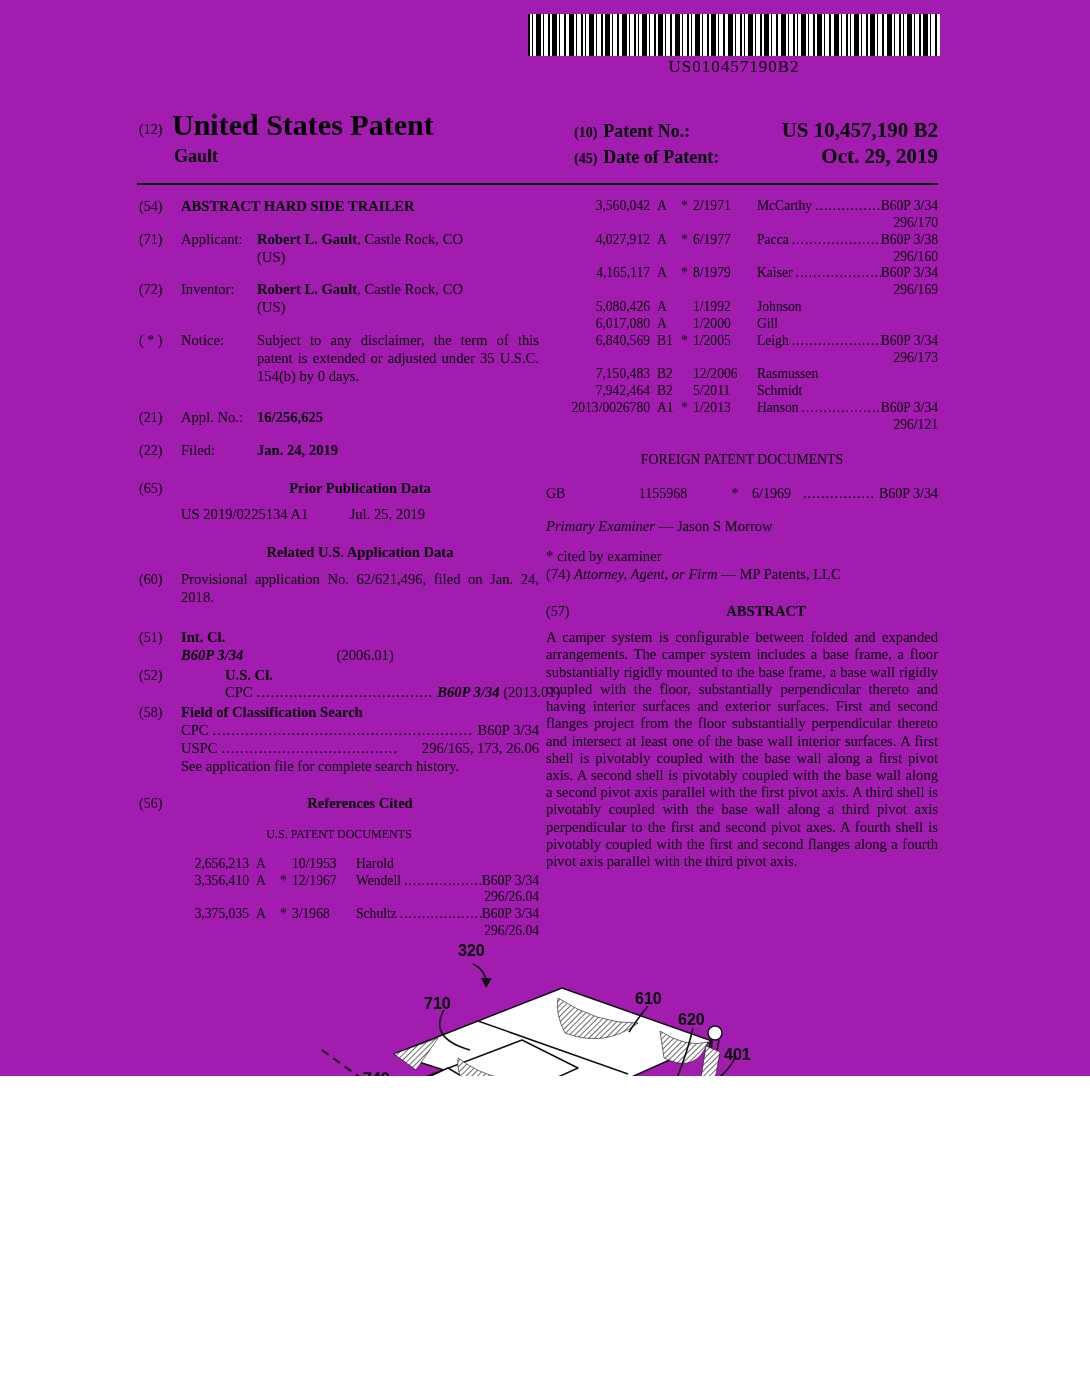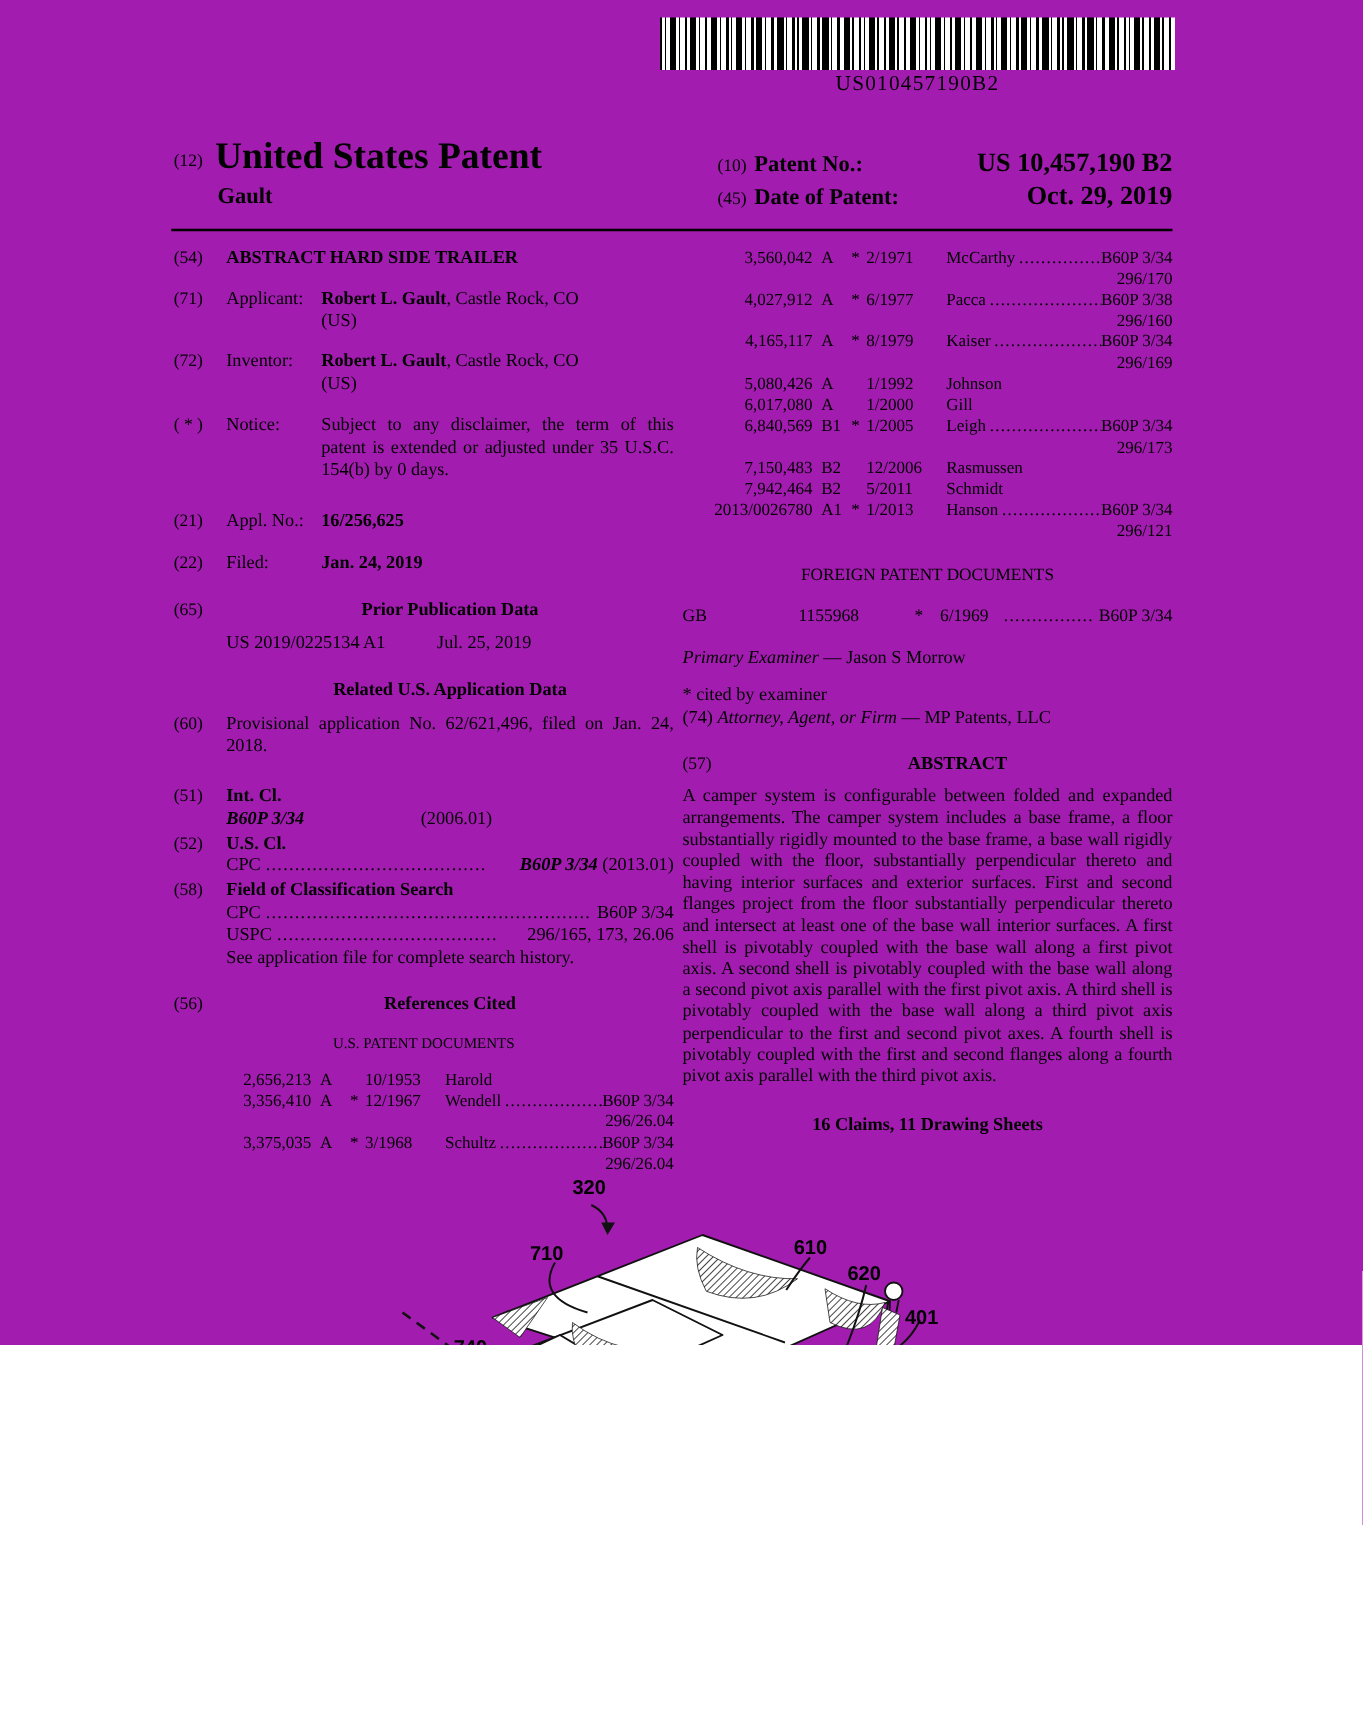--- a/index.html
+++ b/index.html
@@ -17,21 +17,21 @@
   #barcode-text{position:absolute;left:528px;top:57px;width:412px;text-align:center;
     font-size:17px;letter-spacing:1px;}
   
   .tagnum{font-size:14px;}
   #h12{position:absolute;left:139px;top:122px;}
   #h-title{position:absolute;left:172px;top:108px;font-size:30px;font-weight:bold;}
   #h-inventor{position:absolute;left:174px;top:146px;font-size:18px;font-weight:bold;}
   #h10{position:absolute;left:574px;top:118px;width:364px;}
   #h45{position:absolute;left:574px;top:144px;width:364px;}
   .hline{display:flex;align-items:baseline;font-size:18px;font-weight:bold;}
-  .hline .tagnum{font-weight:normal;margin-right:6px;}
+  .hline .tagnum{font-weight:bold;margin-right:6px;}
   .hline .hval{margin-left:auto;font-size:21px;}
   #rule{position:absolute;left:137px;top:183px;width:801px;height:2px;background:#000;}
   
   #leftcol{position:absolute;left:139px;top:198px;width:400px;font-size:14.6px;line-height:1.22;}
   #rightcol{position:absolute;left:546px;top:198px;width:392px;font-size:14.6px;line-height:1.22;}
   .sect{display:grid;grid-template-columns:42px 1fr;margin-bottom:15px;}
   .sect .tag{font-size:14px;}
   .b{font-weight:bold;}
   .i{font-style:italic;}
   .bi{font-weight:bold;font-style:italic;}
@@ -151,21 +151,21 @@
     <div class="sect" style="margin-bottom:2px;">
       <span class="tag">(51)</span>
       <span>
         <span class="b">Int. Cl.</span><br>
         <span class="bi">B60P 3/34</span>
         <span style="display:inline-block;width:86px;"></span>
         <span>(2006.01)</span>
       </span>
     </div>
 
-    <div class="sect" style="margin-bottom:2px;">
+    <div class="sect" style="margin-bottom:2px;gap:44px;">
       <span class="tag">(52)</span>
       <span>
         <span class="b">U.S. Cl.</span>
         <span class="clsline">
           <span>CPC</span>
           <span class="cl-leader">......................................</span>
           <span class="bi">B60P 3/34</span>&nbsp;<span>(2013.01)</span>
         </span>
       </span>
     </div>
@@ -328,21 +328,20 @@
       <span>(74)</span> <span class="i">Attorney, Agent, or Firm</span> <span>— MP Patents, LLC</span>
     </div>
 
     <div class="sect" style="margin:20px 0 8px;grid-template-columns:48px 1fr;">
       <span class="tag">(57)</span>
       <span class="b center">ABSTRACT</span>
     </div>
 
     <div class="just" style="line-height:1.18;">A camper system is configurable between folded and expanded arrangements. The camper system includes a base frame, a floor substantially rigidly mounted to the base frame, a base wall rigidly coupled with the floor, substantially perpendicular thereto and having interior surfaces and exterior surfaces. First and second flanges project from the floor substantially perpendicular thereto and intersect at least one of the base wall interior surfaces. A first shell is pivotably coupled with the base wall along a first pivot axis. A second shell is pivotably coupled with the base wall along a second pivot axis parallel with the first pivot axis. A third shell is pivotably coupled with the base wall along a third pivot axis perpendicular to the first and second pivot axes. A fourth shell is pivotably coupled with the first and second flanges along a fourth pivot axis parallel with the third pivot axis.</div>
 
-    <div class="b center" style="margin-top:22px;">16 Claims, 11 Drawing Sheets</div>
   </div>
 
   <div id="figure">
     <svg width="488" height="380" viewBox="0 0 488 380">
       <defs>
         <pattern id="hatch" width="4" height="4" patternUnits="userSpaceOnUse" patternTransform="rotate(45)">
           <rect width="4" height="4" fill="#fff"></rect>
           <line x1="0" y1="0" x2="0" y2="4" stroke="#1a1a1a" stroke-width="1.3"></line>
         </pattern>
       </defs>

